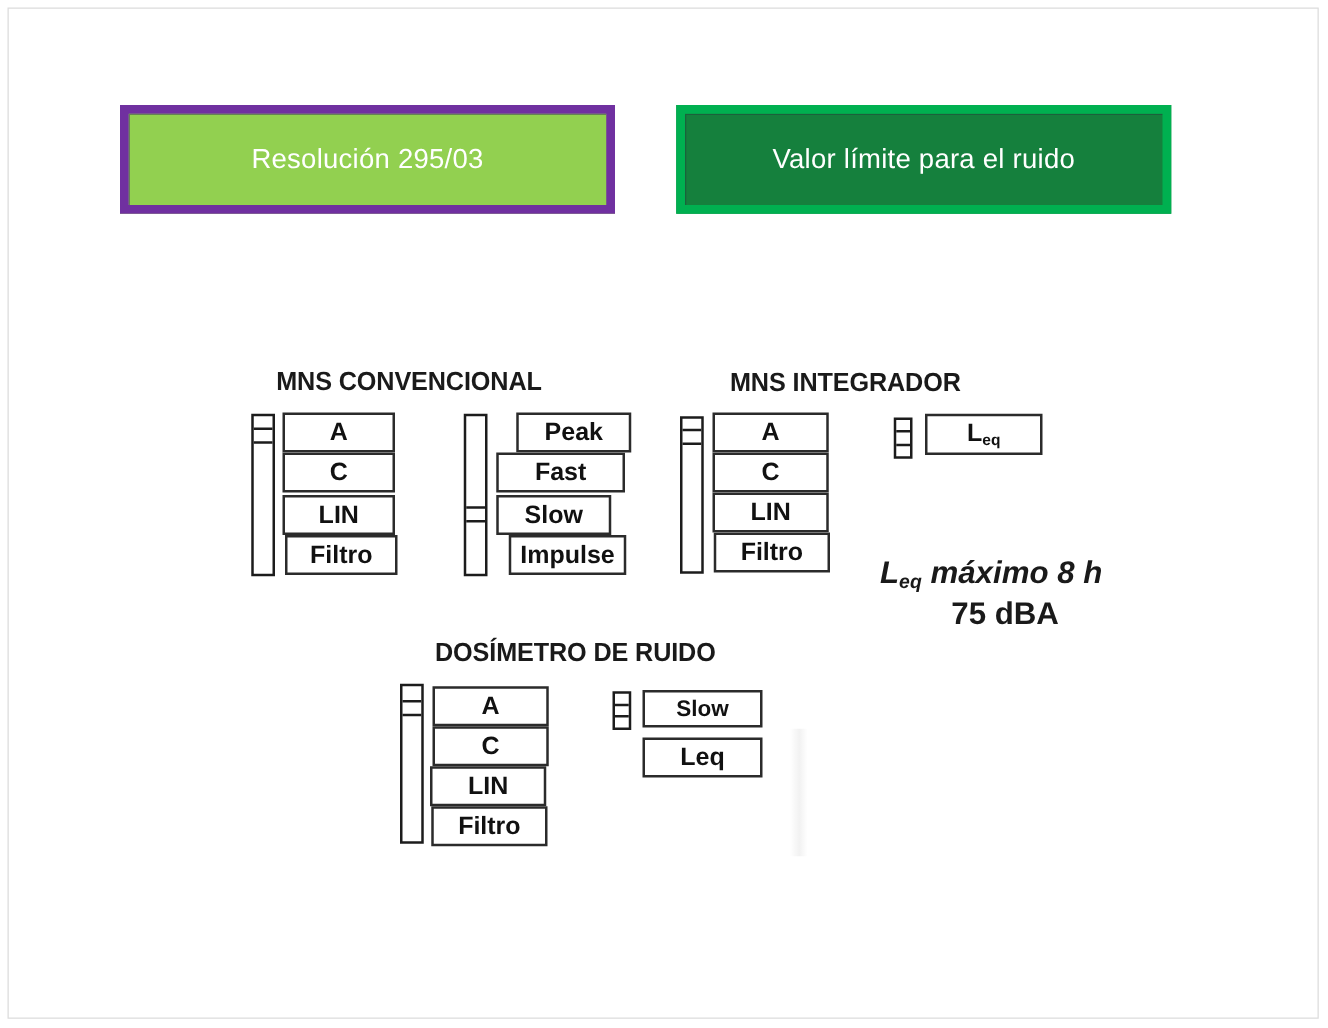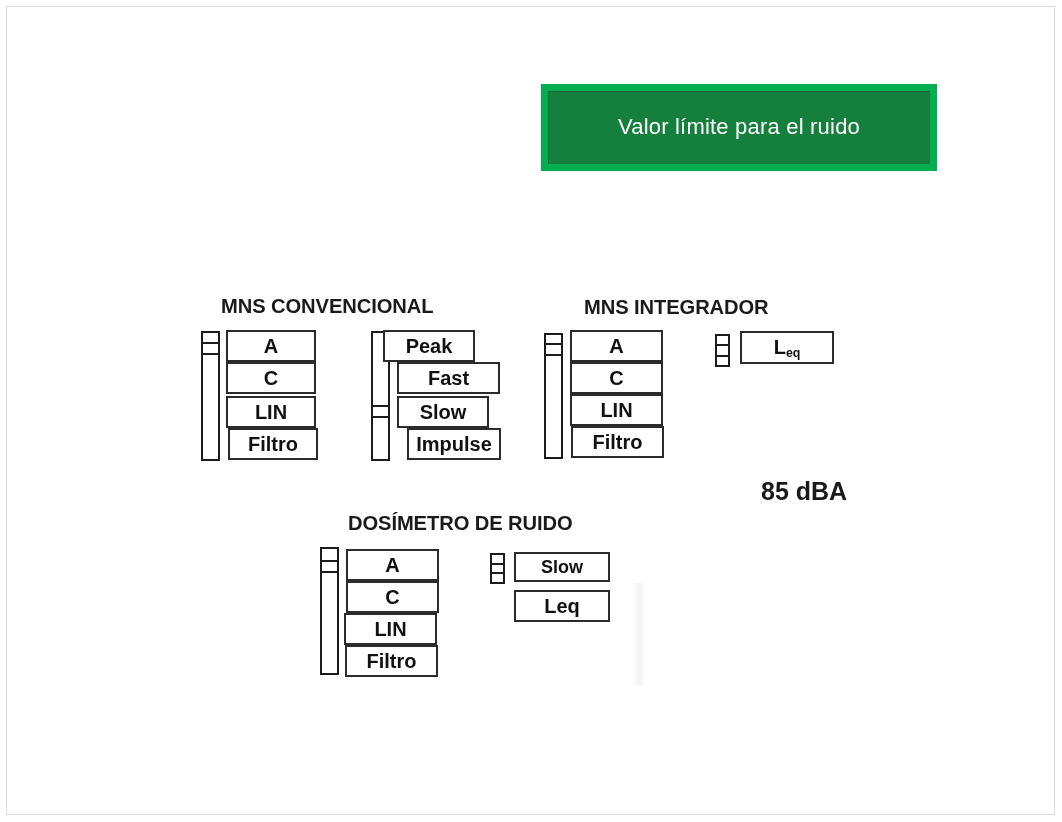--- a/index.html
+++ b/index.html
@@ -158,39 +158,42 @@
     pointer-events: none;
   }
 </style>
 </head>
 <body>
 
 <div id="slide">
 
   <div class="slide-frame"></div>
 
+  <div class="banner" id="banner-resolucion">
+    <span>Resolución 295/03</span>
+  </div>
 
   <div class="banner" id="banner-valor">
     <span>Valor límite para el ruido</span>
   </div>
 
   <div class="group-heading" style="left:221px; top:294px;">MNS CONVENCIONAL</div>
 
   <div class="selector-bar" style="left:201px; top:331px; width:19px; height:130px;">
     <div class="notch" style="top:9px;"></div>
   </div>
   <div class="opt" style="left:226px; top:330px; width:90px; height:32px;">A</div>
   <div class="opt" style="left:226px; top:362px; width:90px; height:32px;">C</div>
   <div class="opt" style="left:226px; top:396px; width:90px; height:32px;">LIN</div>
   <div class="opt" style="left:228px; top:428px; width:90px; height:32px;">Filtro</div>
 
   <div class="selector-bar" style="left:371px; top:331px; width:19px; height:130px;">
     <div class="notch" style="top:72px;"></div>
   </div>
-  <div class="opt" style="left:383px; top:330px; width:92px; height:32px;">Peak</div>
+  <div class="opt" style="left:413px; top:330px; width:92px; height:32px;">Peak</div>
   <div class="opt" style="left:397px; top:362px; width:103px; height:32px;">Fast</div>
   <div class="opt" style="left:397px; top:396px; width:92px; height:32px;">Slow</div>
   <div class="opt" style="left:396px; top:428px; width:94px; height:32px;margin-left:11px;">Impulse</div>
 
   <div class="group-heading" style="left:584px; top:295px;">MNS INTEGRADOR</div>
 
   <div class="selector-bar" style="left:544px; top:333px; width:19px; height:126px;">
     <div class="notch" style="top:8px;"></div>
   </div>
   <div class="opt" style="left:570px; top:330px; width:93px; height:32px;">A</div>
@@ -200,21 +203,24 @@
 
   <div class="seg-bar" style="left:715px; top:334px; width:15px; height:33px;">
     <div class="seg"></div>
     <div class="seg"></div>
     <div class="seg"></div>
   </div>
   <div class="opt" style="left:740px; top:331px; width:94px; height:33px;">
     <span class="leq"><span>L</span><sub>eq</sub></span>
   </div>
 
-  <div class="note" id="note-dba" style="left:761px; top:477px;">85 dBA</div>
+  <div class="note" id="note-leq-max" style="left:704px; top:444px;">
+    <span>L</span><sub style="font-size:.62em; vertical-align:baseline; position:relative; bottom:-.28em;">eq</sub><span> máximo 8 h</span>
+  </div>
+  <div class="note" id="note-dba" style="left:761px; top:477px;">75 dBA</div>
 
   <div class="group-heading" style="left:348px; top:511px;">DOSÍMETRO DE RUIDO</div>
 
   <div class="selector-bar" style="left:320px; top:547px; width:19px; height:128px;">
     <div class="notch" style="top:11px;"></div>
   </div>
   <div class="opt" style="left:346px; top:549px; width:93px; height:32px;">A</div>
   <div class="opt" style="left:346px; top:581px; width:93px; height:32px;">C</div>
   <div class="opt" style="left:344px; top:613px; width:93px; height:32px;">LIN</div>
   <div class="opt" style="left:345px; top:645px; width:93px; height:32px;">Filtro</div>

